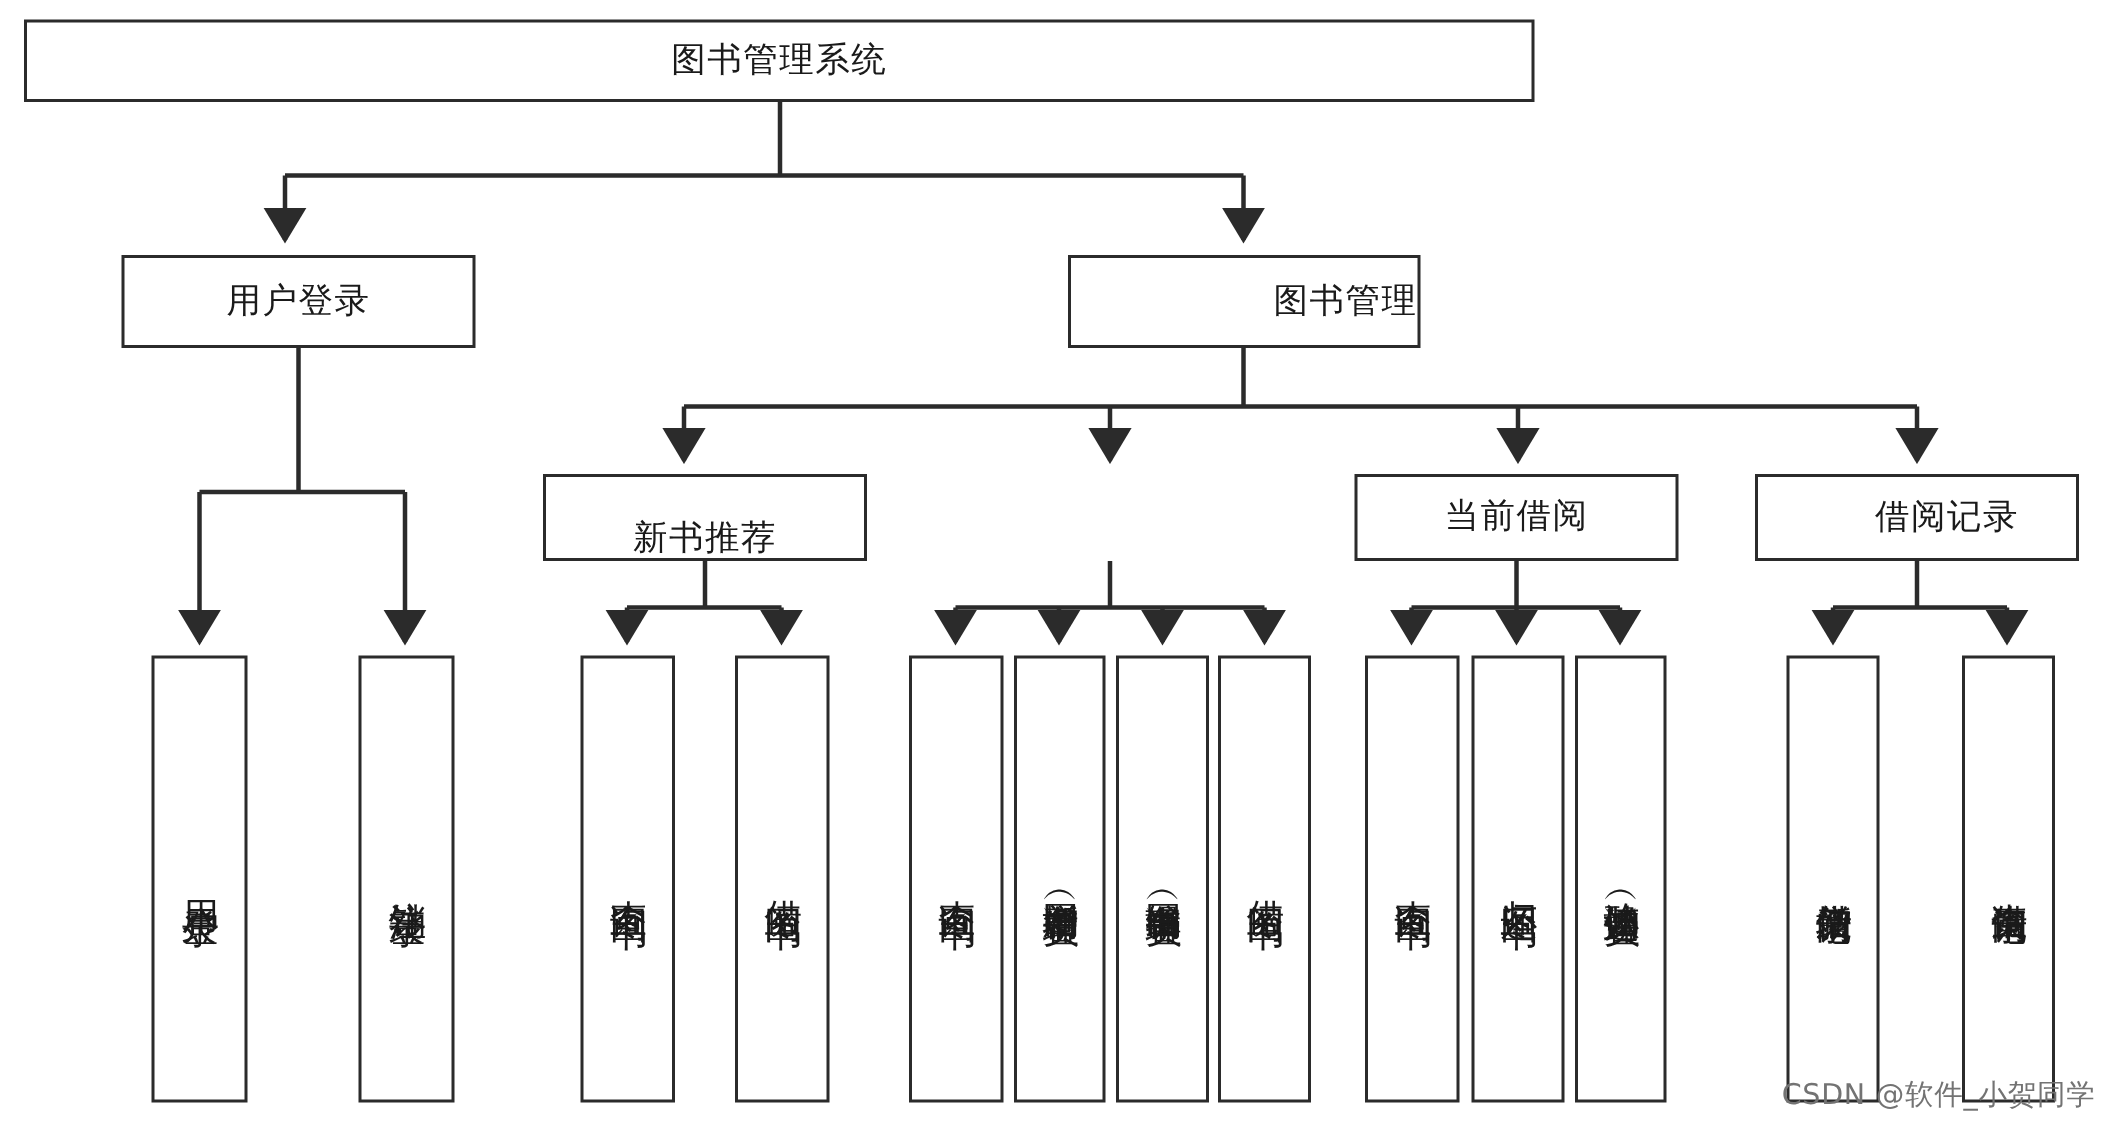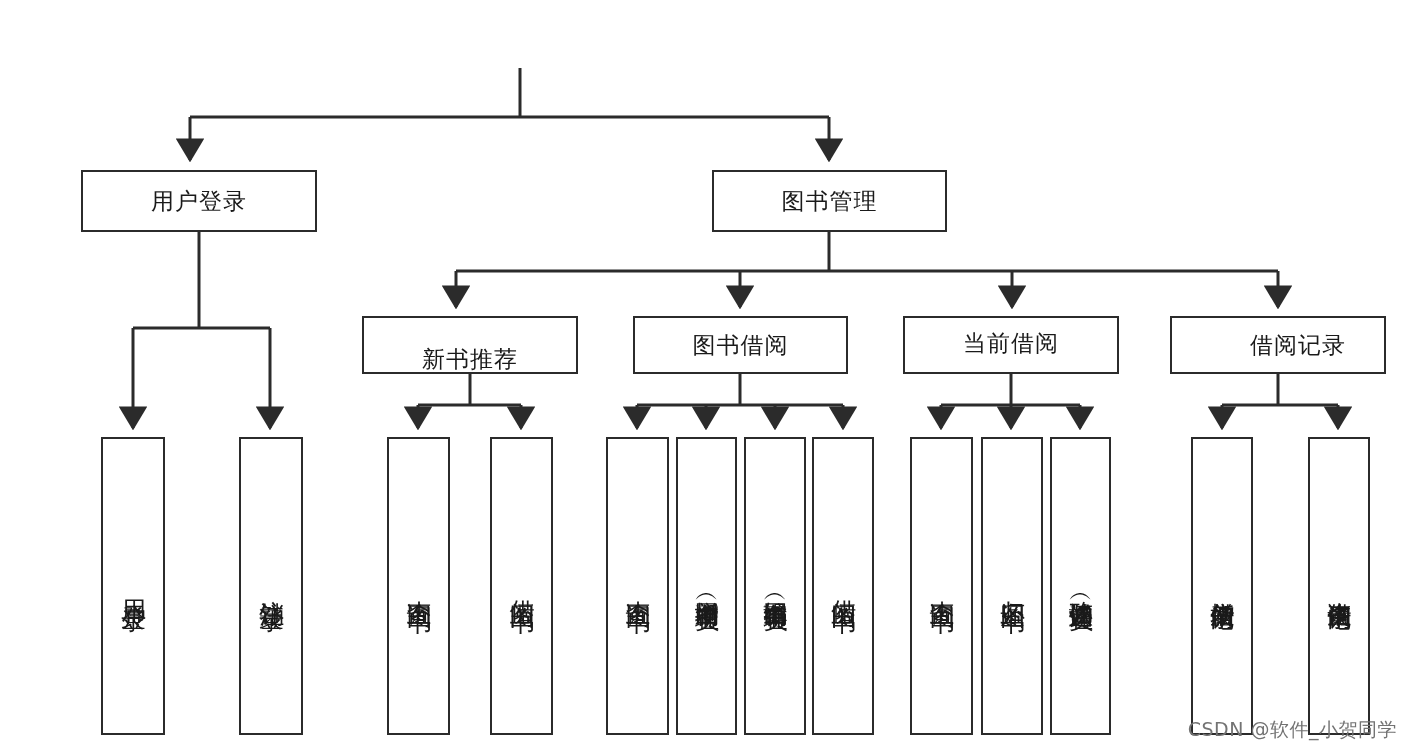--- a/index.html
+++ b/index.html
@@ -129,34 +129,34 @@
       <path d="M1011,405 L1011,428" marker-end="url(#arrow)"></path>
       <path d="M1080,405 L1080,428" marker-end="url(#arrow)"></path>
 
       <path d="M1278,374 L1278,405"></path>
       <path d="M1222,405 L1338,405"></path>
       <path d="M1222,405 L1222,428" marker-end="url(#arrow)"></path>
       <path d="M1338,405 L1338,428" marker-end="url(#arrow)"></path>
     </g>
   </svg>
 
+  <div class="node horiz root" style="left:16px; top:13px; width:1007px; height:55px;">
+    <span class="label">图书管理系统</span>
+  </div>
 
   <div class="node horiz" style="left:81px; top:170px; width:236px; height:62px;">
     <span class="label">用户登录</span>
   </div>
-  <div class="node horiz" style="left:712px; top:170px; width:235px; height:62px;">
+  <div class="node horiz" style="left:712px; top:170px; width:235px; height:62px;justify-content:flex-end;">
     <span class="label">图书管理</span>
   </div>
 
   <div class="node horiz" style="left:362px; top:316px; width:216px; height:58px;align-items:flex-end;">
     <span class="label">新书推荐</span>
   </div>
-  <div class="node horiz" style="left:633px; top:316px; width:215px; height:58px;">
-    <span class="label">图书借阅</span>
-  </div>
   <div class="node horiz" style="left:903px; top:316px; width:216px; height:58px;font-family:Liberation Mono, monospace;">
     <span class="label">当前借阅</span>
   </div>
   <div class="node horiz" style="left:1170px; top:316px; width:216px; height:58px;padding-left:40px;">
     <span class="label">借阅记录</span>
   </div>
 
   <div class="node vert" style="left:101px; top:437px; width:64px; height:298px;">
     <span class="label">用户登录</span>
   </div>

